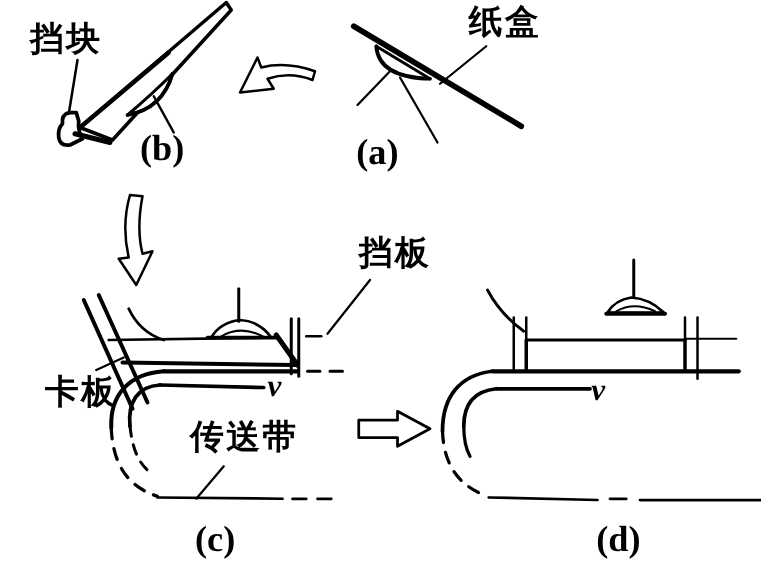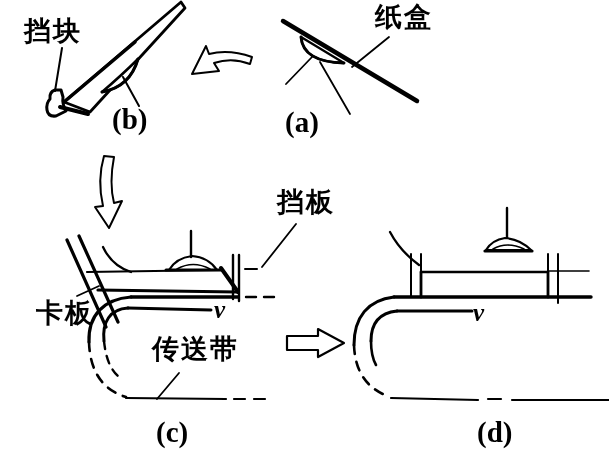--- a/index.html
+++ b/index.html
@@ -105,21 +105,21 @@
         <path stroke-width="2.6" d="M371,341 Q371,356 376,365"></path>
       </g>
     </g>
   </svg>
 
   <span class="lbl cjk" style="left:24px;top:18px;">挡块</span>
   <span class="lbl cjk" style="left:375px;top:4px;">纸盒</span>
   <span class="lbl cap" style="left:285px;top:108px;">(a)</span>
   <span class="lbl cap" style="left:112px;top:105px;">(b)</span>
 
-  <span class="lbl cjk" style="left:277px;top:189px;">挡板</span>
+  <span class="lbl cjk" style="left:287px;top:189px;">挡板</span>
   <span class="lbl cjk" style="left:36px;top:300px;">卡板</span>
   <span class="lbl cjk" style="left:152px;top:336px;">传送带</span>
   <span class="lbl vel" style="left:214px;top:297px;">v</span>
   <span class="lbl cap" style="left:156px;top:418px;">(c)</span>
 
   <span class="lbl vel" style="left:473px;top:300px;">v</span>
   <span class="lbl cap" style="left:477px;top:418px;">(d)</span>
 
 </div>
 

